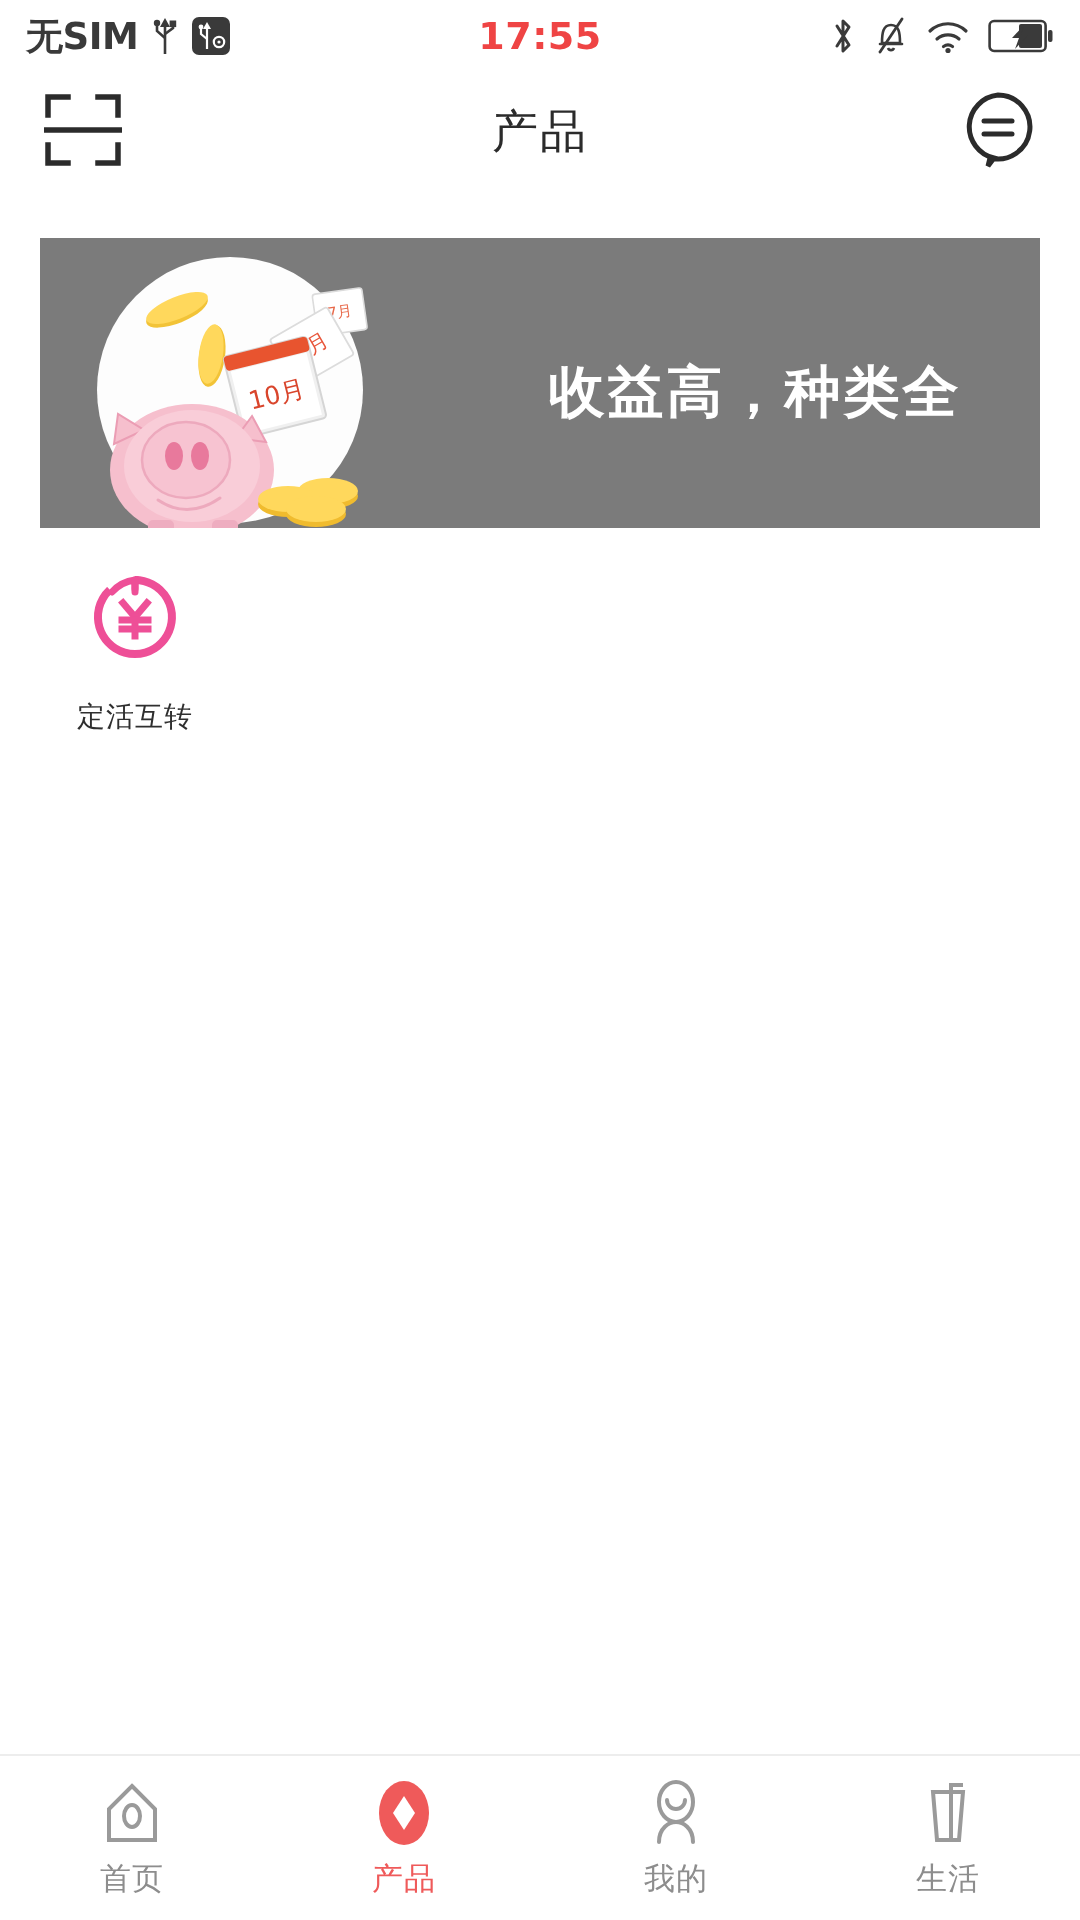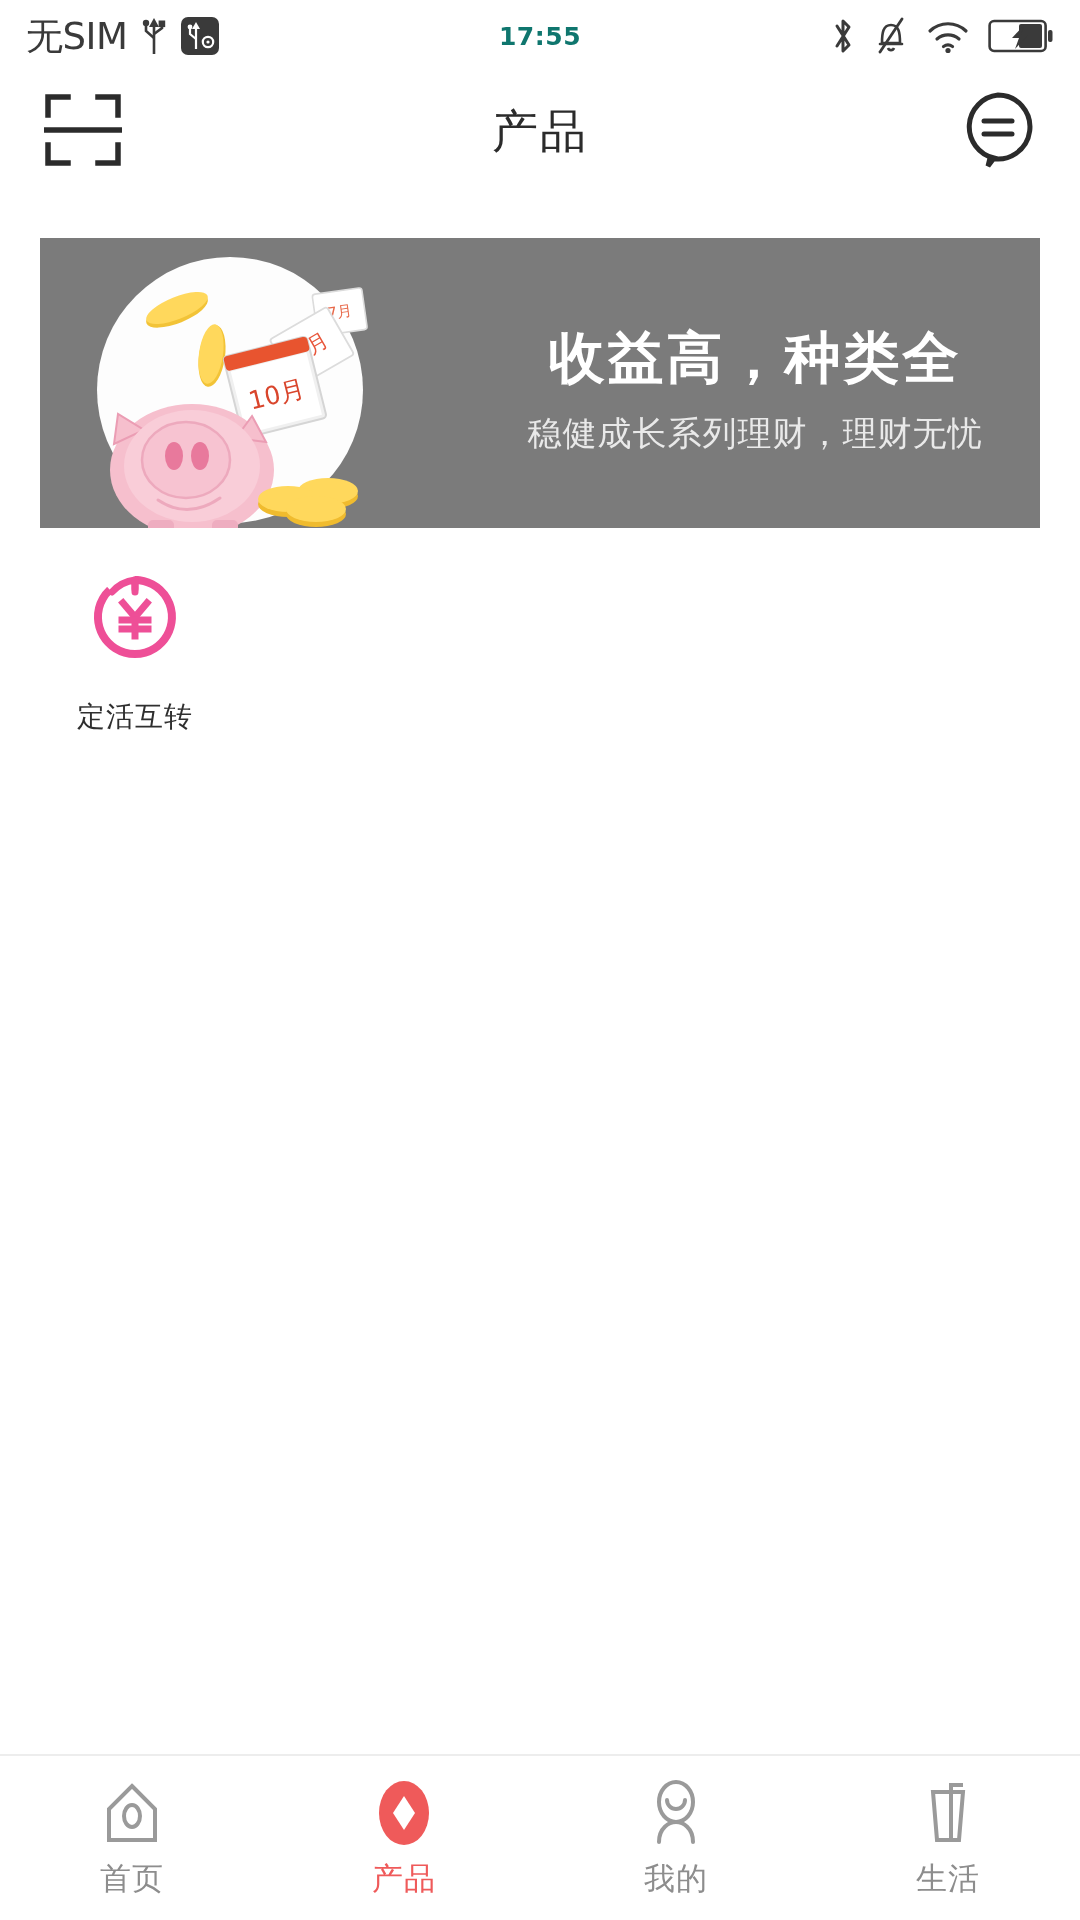--- a/index.html
+++ b/index.html
@@ -29,35 +29,35 @@
     box-sizing: border-box;
     padding: 0 26px;
   }
   .status-left {
     display: flex;
     align-items: center;
     gap: 14px;
   }
   .sim-text {
     font-size: 37px;
-    font-weight: 400;
+    font-weight: 700;
     color: #3a3a3a;
     letter-spacing: -0.5px;
     line-height: 1;
   }
   .status-center {
     position: absolute;
     left: 0; right: 0;
     text-align: center;
     pointer-events: none;
   }
   .clock {
-    font-size: 25px;
+    font-size: 38px;
     font-weight: 600;
-    color: #0f766e;
+    color: #ef4444;
     letter-spacing: 0.5px;
   }
   .status-right {
     margin-left: auto;
     display: flex;
     align-items: center;
     gap: 18px;
   }
   .sb-icon { display: block; }
 
@@ -329,21 +329,20 @@
       <ellipse cx="288" cy="253" rx="30" ry="13" fill="#ffd85c"></ellipse>
       <ellipse cx="248" cy="266" rx="30" ry="13" fill="#f0bb2e"></ellipse>
       <ellipse cx="248" cy="261" rx="30" ry="13" fill="#ffd85c"></ellipse>
       <ellipse cx="276" cy="276" rx="30" ry="13" fill="#f0bb2e"></ellipse>
       <ellipse cx="276" cy="271" rx="30" ry="13" fill="#ffd85c"></ellipse>
     </svg>
   </div>
 
   <div class="banner-text">
     <div class="banner-title">收益高，种类全</div>
-    <div class="banner-sub">稳健成长系列理财，理财无忧</div>
   </div>
 </div>
 
 <div class="feature-grid">
   <div class="feature-cell">
     <svg width="94" height="94" viewBox="0 0 94 94">
 
       <path d="M47 10 A37 37 0 1 1 46.9 10" fill="none" stroke="#ee4f97" stroke-width="8" stroke-linecap="round"></path>
       <path d="M47 10 A37 37 0 0 0 22 20" fill="none" stroke="#ffffff" stroke-width="10"></path>
       <path d="M24 22 A37 37 0 0 1 47 10 L47 19" fill="none" stroke="#ee4f97" stroke-width="7" stroke-linecap="round"></path>

